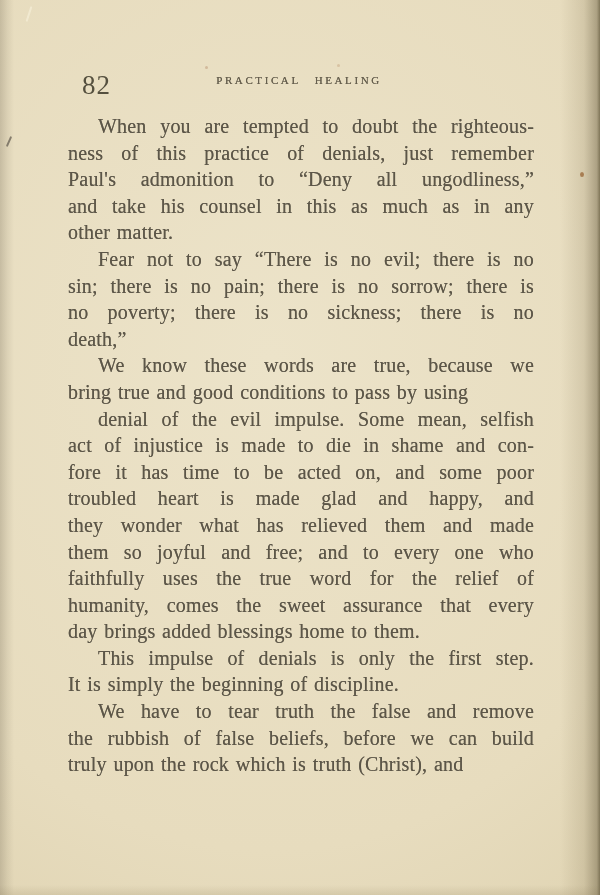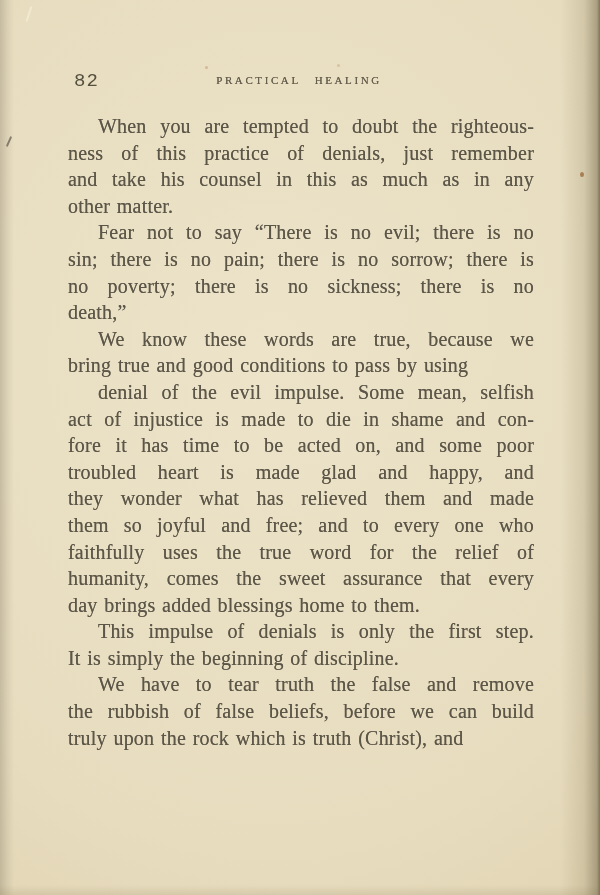--- a/index.html
+++ b/index.html
@@ -52,24 +52,23 @@
     background:#9c6a3c;border-radius:50%;opacity:.8;
   }
   .speck-a{position:absolute;left:205px;top:66px;width:3px;height:3px;background:#c7a98a;border-radius:50%;opacity:.7;}
   .speck-b{position:absolute;left:337px;top:64px;width:3px;height:3px;background:#cdb18e;border-radius:50%;opacity:.6;}
 
   .header{
     position:absolute;top:70px;left:68px;right:70px;height:26px;
     color:var(--ink);
   }
   .pagenum{
-    position:absolute;left:6px;top:0;
-    font-size:19px;letter-spacing:1px;
+    position:absolute;left:14px;top:0;
+    font-size:27px;letter-spacing:1px;
     color:#55503f;
-    font-family:Liberation Mono, monospace;
   }
   .running{
     display:block;text-align:center;
     font-size:11px;letter-spacing:2.6px;word-spacing:9px;
     color:#665f4e;
     padding-top:4px;
     text-shadow:0 0 0.5px #6b6453;
   }
   .body{
     position:absolute;top:113px;left:68px;width:466px;
@@ -104,20 +103,21 @@
   <div class="header">
     <span class="pagenum">82</span>
     <span class="running">PRACTICAL HEALING</span>
   </div>
 
   <div class="body">
 
     <div class="paragraph">
       <div class="line">When you are tempted to doubt the righteous-</div>
       <div class="line">ness of this practice of denials, just remember</div>
+      <div class="line">Paul's admonition to “Deny all ungodliness,”</div>
       <div class="line">and take his counsel in this as much as in any</div>
       <div class="line">other matter.</div>
     </div>
 
     <div class="paragraph">
       <div class="line">Fear not to say “There is no evil; there is no</div>
       <div class="line">sin; there is no pain; there is no sorrow; there is</div>
       <div class="line">no poverty; there is no sickness; there is no</div>
       <div class="line">death,”</div>
     </div>

